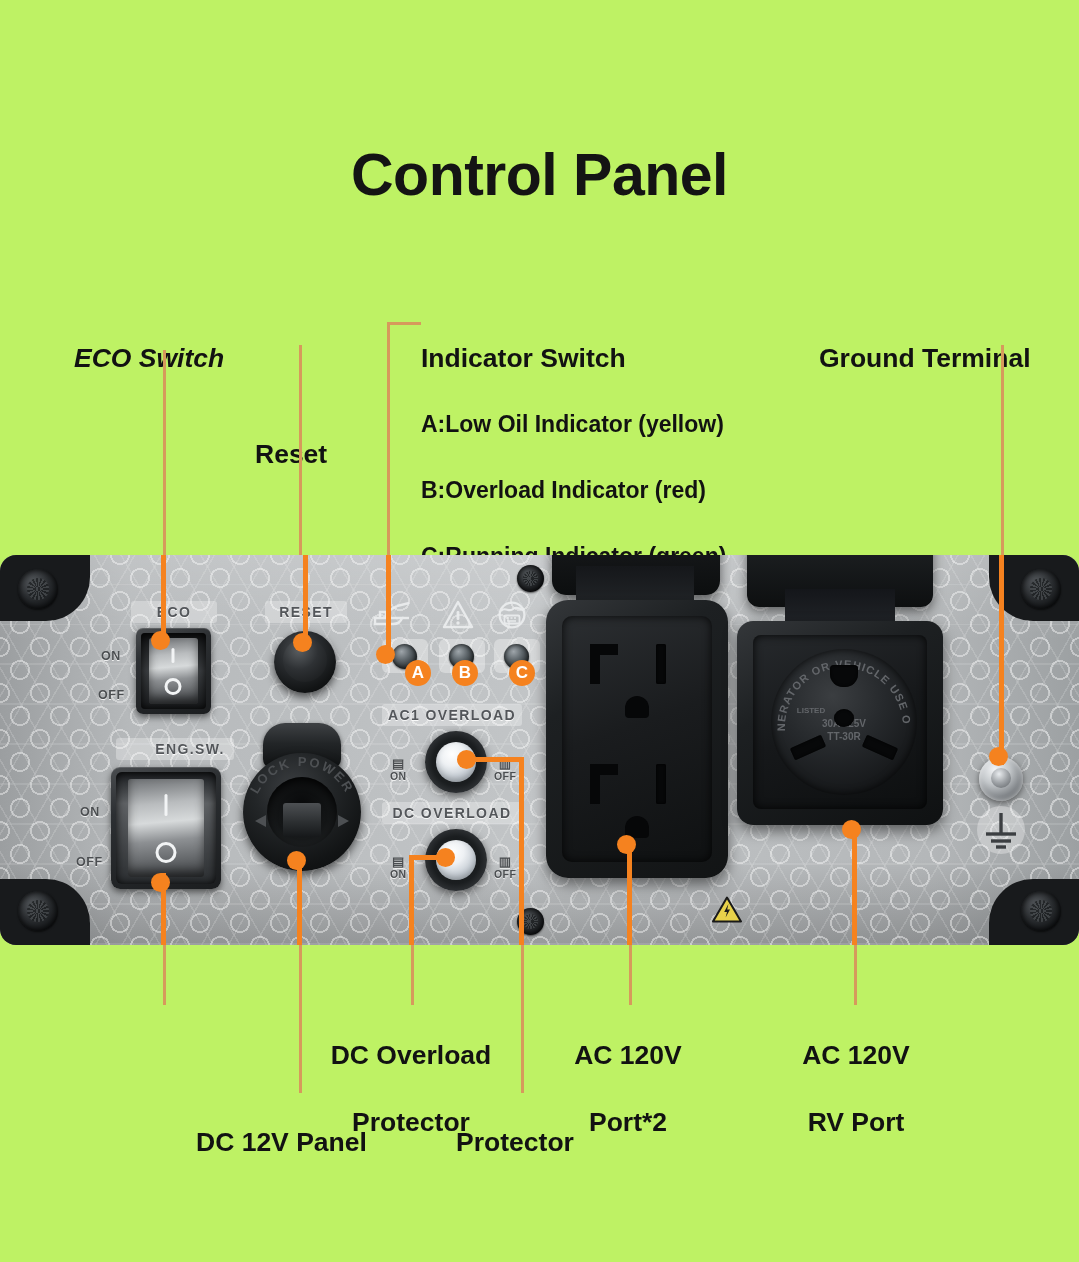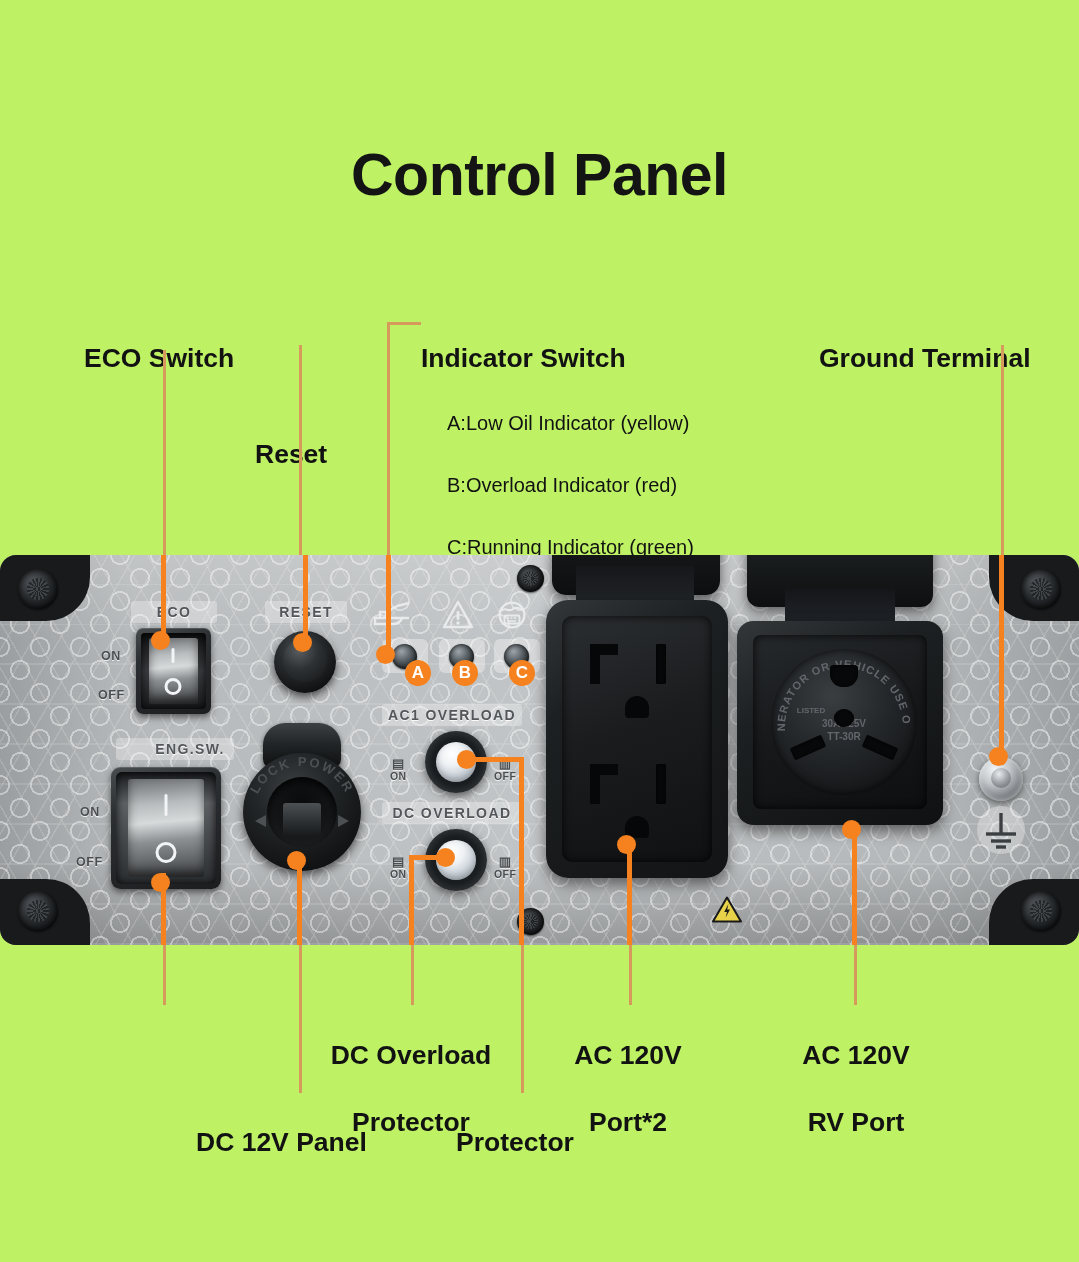--- a/index.html
+++ b/index.html
@@ -15,21 +15,21 @@
   .title {
     position: absolute; left: 0; top: 141px; width: 1079px;
     text-align: center;
     font-size: 59px; font-weight: 700; color: #141414;
     letter-spacing: -0.5px;
   }
 
   
   .callout { position: absolute; color: #121212; white-space: pre; }
   .callout .hd { font-size: 26.5px; font-weight: 700; line-height: 1.16; }
-  .callout .sub { font-size: 20px; font-weight: 400; line-height: 1.30; margin-left: 26px; }
+  .callout .sub { font-size: 23px; font-weight: 700; line-height: 1.30; }
   .callout.ctr { text-align: center; }
 
   
   .lead { position: absolute; background: #d69a5c; }
   .lead.v { width: 3px; }
   .lead.h { height: 3px; }
   .lead.inpanel { background: #f5821f; width: 5px; }
   .lead.inpanel.h { height: 5px; width: auto; }
   .dot {
     position: absolute; background: #f5821f; border-radius: 50%;
@@ -303,21 +303,21 @@
     position:absolute; width:30px; height:27px;
   }
 </style>
 </head>
 <body>
 
 <div id="stage">
 
   <div class="title">Control Panel</div>
 
-  <div class="callout" style="left:84px; top:307px;">
+  <div class="callout" style="left:74px; top:307px;font-style:italic;">
     <div class="hd">ECO Switch</div>
   </div>
 
   <div class="callout" style="left:255px; top:403px;">
     <div class="hd">Reset</div>
   </div>
 
   <div class="callout" style="left:421px; top:307px;">
     <div class="hd">Indicator Switch</div>
     <div class="sub">A:Low Oil Indicator (yellow)</div>

